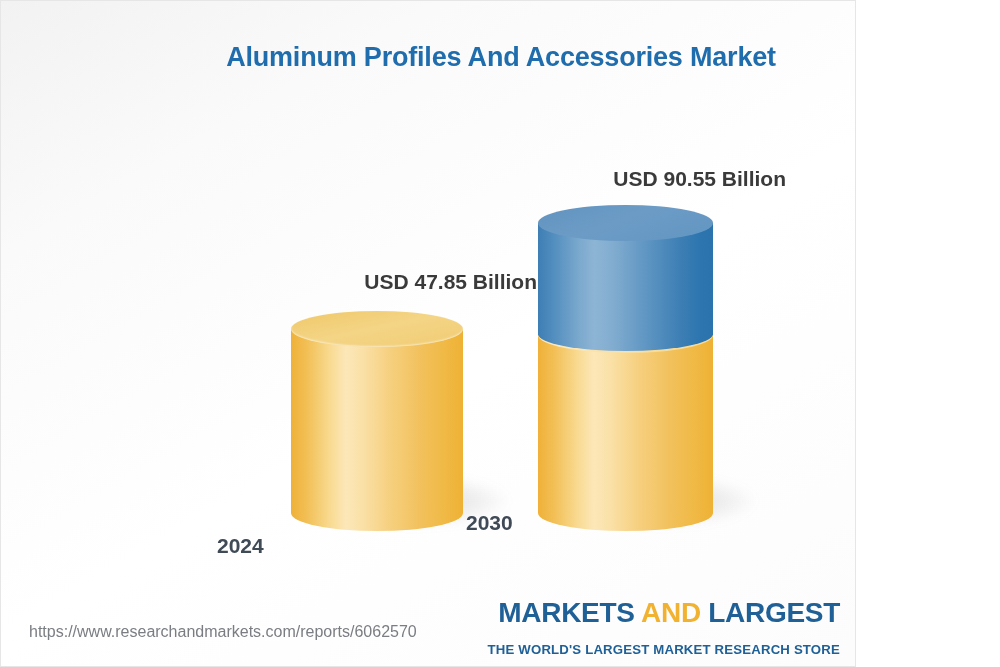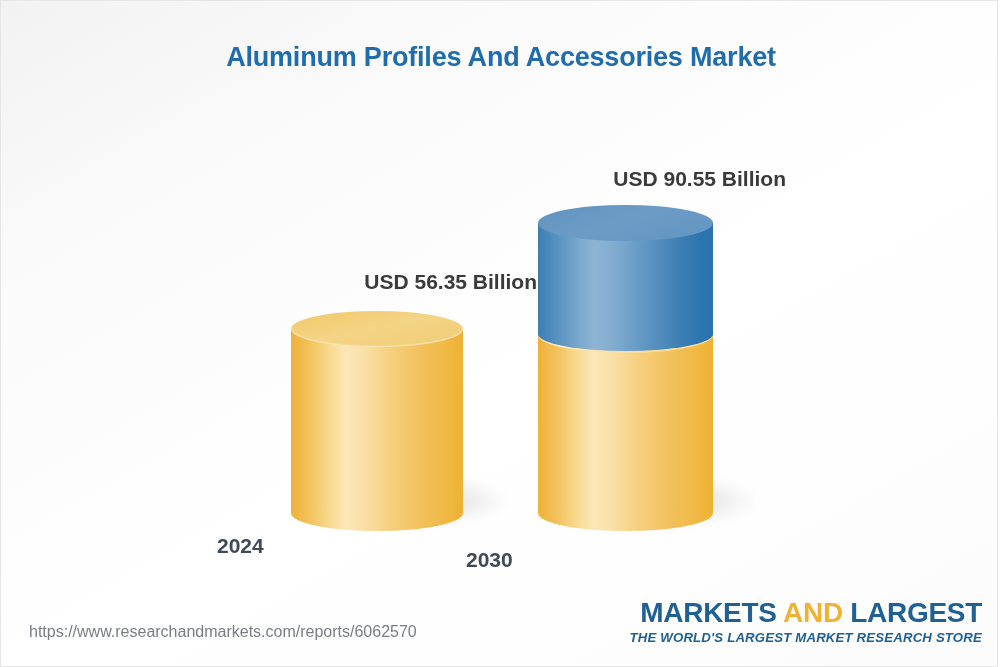--- a/index.html
+++ b/index.html
@@ -9,21 +9,21 @@
   body {
     width: 1000px;
     height: 667px;
     overflow: hidden;
     font-family: "Liberation Sans", sans-serif;
     background: #ffffff;
   }
 
   #canvas {
     position: relative;
-    width: 998px;
+    width: 856px;
     height: 667px;
     box-sizing: border-box;
     border: 1px solid #e6e6e6;
     background: linear-gradient(150deg, #f2f2f2 0%, #fafafa 22%, #ffffff 55%, #fcfcfc 100%);
     overflow: hidden;
   }
 
   
   .chart-title {
     position: absolute;
@@ -148,27 +148,26 @@
     font-weight: bold;
     color: #1f6097;
     letter-spacing: -0.3px;
     white-space: nowrap;
   }
   .brand-main .brand-and {
     color: #f2b231;
     margin-top: 44px;
   }
   .brand-tag {
-    margin-top: 4px;
+    margin-top: 16px;
     font-size: 13.2px;
     font-weight: bold;
     color: #1f6097;
     letter-spacing: 0.18px;
     white-space: nowrap;
-    font-style: italic;
   }
 </style>
 </head>
 <body>
 
 <div id="canvas">
 
   <div class="chart-title">Aluminum Profiles And Accessories Market</div>
 
   <div class="cyl-group">
@@ -177,21 +176,21 @@
 
     <div class="cyl-body" style="left:290px; top:310px; width:172px; height:202px;">
 
       <div class="cyl-side fill-yellow-side" style="top:18px; height:184px;"></div>
 
       <div class="cyl-bottom-cap fill-yellow-side" style="top:184px; height:36px;"></div>
 
       <div class="cyl-top-cap" style="top:0px; height:36px; background:linear-gradient(168deg,#efc768 0%,#f4d586 48%,#f0cb72 100%); box-shadow: inset 0 -1px 2px rgba(255,255,255,0.55);"></div>
     </div>
 
-    <div class="cyl-label-value" style="left:216px; top:269px;">USD 56.35 Billion</div>
+    <div class="cyl-label-value" style="left:216px; top:269px;">USD 47.85 Billion</div>
 
     <div class="cyl-label-cat" style="left:216px; top:533px;">2024</div>
   </div>
 
   <div class="cyl-group">
 
     <div class="cyl-shadow" style="left:565px; top:474px; width:190px; height:52px;"></div>
 
     <div class="cyl-body" style="left:537px; top:316px; width:175px; height:196px;">
       <div class="cyl-side fill-yellow-side" style="top:18px; height:178px;"></div>
@@ -200,21 +199,21 @@
     </div>
 
     <div class="cyl-body" style="left:537px; top:204px; width:175px; height:148px;">
       <div class="cyl-side fill-blue-side" style="top:18px; height:112px;"></div>
       <div class="cyl-bottom-cap fill-blue-side" style="top:112px; height:34px;"></div>
       <div class="cyl-top-cap fill-blue-cap" style="top:0px; height:36px;"></div>
     </div>
 
     <div class="cyl-label-value" style="left:465px; top:166px;">USD 90.55 Billion</div>
 
-    <div class="cyl-label-cat" style="left:465px; top:547px;">2030</div>
+    <div class="cyl-label-cat" style="left:465px; top:510px;">2030</div>
   </div>
 
   <div class="source-url">https://www.researchandmarkets.com/reports/6062570</div>
 
   <div class="brand">
     <div class="brand-main"><span>MARKETS </span><span class="brand-and">AND</span><span> LARGEST</span></div>
     <div class="brand-tag">THE WORLD'S LARGEST MARKET RESEARCH STORE</div>
   </div>
 
 </div>

